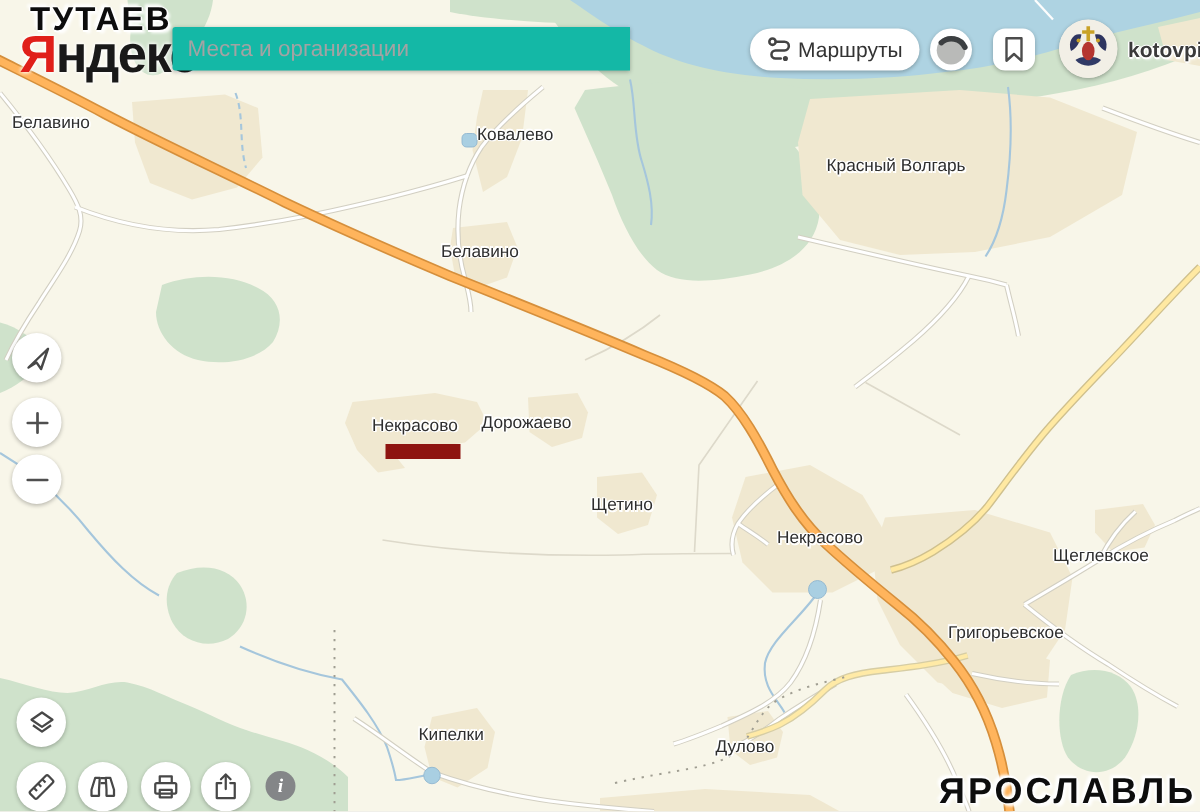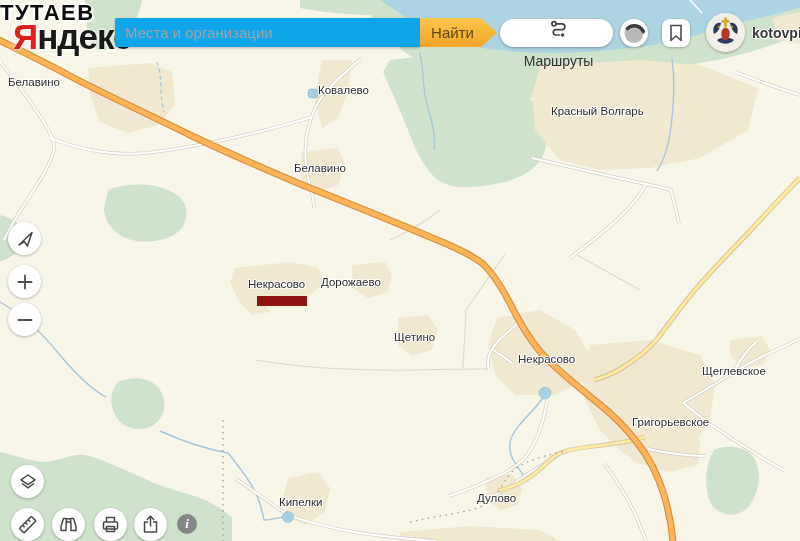--- a/index.html
+++ b/index.html
@@ -3,40 +3,40 @@
 <meta charset="utf-8">
 <style>
   html,body{margin:0;padding:0;background:#e8e8e8;}
   #screen{position:relative;width:800px;height:541px;overflow:hidden;
     font-family:"Liberation Sans",sans-serif;background:#f8f6e9;}
   #mapsvg{position:absolute;left:0;top:0;}
   
   .mlabel{position:absolute;font-size:11.5px;color:#2e2e2e;white-space:nowrap;
     text-shadow:-1px 0 #fff,1px 0 #fff,0 -1px #fff,0 1px #fff,1px 1px #fff,-1px -1px #fff;}
   .city-label{position:absolute;font-weight:bold;color:#0d0d0d;white-space:nowrap;
-    text-shadow:-1px 0 #fff,1px 0 #fff,0 -1px #fff,0 1px #fff,2px 2px 2px #fff,-2px -2px 2px #fff;}
+    text-shadow:-1px 0 #fff,1px 0 #fff,0 -1px #fff,0 1px #fff,2px 2px 2px #fff,-2px -2px 2px #fff;margin-left:20px;}
   #city-top{left:0px;top:0px;font-size:22px;letter-spacing:1.5px;}
   #city-bottom{left:606px;top:514px;font-size:24px;letter-spacing:2px;}
   #logo{position:absolute;left:13px;top:17px;font-size:35px;font-weight:bold;letter-spacing:-1px;
     text-shadow:0 0 3px #fff,0 0 3px #fff;}
   #logo .ya{color:#e01f1a;} #logo .rest{color:#191919;}
   
   #redmark{position:absolute;left:257px;top:296px;width:50px;height:10px;background:#8e1410;}
   
   .shadowed{box-shadow:0 1px 3px rgba(0,0,0,.28);}
-  #searchbox{position:absolute;left:115px;top:18px;width:305px;height:29px;background:#0ea5e9;border-radius:2px 0 0 2px;}
+  #searchbox{position:absolute;left:115px;top:18px;width:305px;height:29px;background:#14b8a6;border-radius:2px 0 0 2px;}
   #searchbox input{width:100%;height:100%;border:none;outline:none;background:transparent;
     padding:0 10px;font-size:15px;color:#333;font-family:"Liberation Sans",sans-serif;box-sizing:border-box;}
   #searchbox input::placeholder{color:#a3a3a3;}
   #findbtn{position:absolute;left:420px;top:18px;width:77px;height:29px;border:none;cursor:pointer;
     background:linear-gradient(#fbc64a,#f0a52a);
     clip-path:polygon(0 0,79% 0,100% 50%,79% 100%,0 100%);
     font-size:15px;color:#5e4a17;font-family:"Liberation Sans",sans-serif;padding-right:18px;}
   #routesbtn{position:absolute;left:500px;top:19px;width:113px;height:28px;border-radius:14px;background:#fff;
-    display:flex;align-items:center;gap:14px;padding:0 6px 0 10px;box-sizing:border-box;cursor:pointer;flex-direction:column;}
+    display:flex;align-items:center;gap:2px;padding:0 6px 0 10px;box-sizing:border-box;cursor:pointer;}
   #routesbtn span{font-size:14px;color:#333;}
   #panobtn{position:absolute;left:620px;top:19px;width:28px;height:28px;border-radius:50%;background:#fff;cursor:pointer;
     display:flex;align-items:center;justify-content:center;}
   #bmkbtn{position:absolute;left:662px;top:19px;width:28px;height:28px;border-radius:8px;background:#fff;cursor:pointer;
     display:flex;align-items:center;justify-content:center;}
   #userchip{position:absolute;left:706px;top:13px;display:flex;align-items:center;gap:7px;cursor:pointer;}
   #avatar{width:39px;height:39px;border-radius:50%;background:#f2efe6;overflow:hidden;box-shadow:0 1px 3px rgba(0,0,0,.3);}
   #username{font-size:14px;font-weight:bold;color:#3a3a3a;
     text-shadow:-1px 0 #fff,1px 0 #fff,0 -1px #fff,0 1px #fff,1px 1px 2px #fff;}
   
@@ -183,31 +183,31 @@
   <div class="mlabel" style="left:8px;top:76px">Белавино</div>
   <div class="mlabel" style="left:318px;top:84px">Ковалево</div>
   <div class="mlabel" style="left:551px;top:105px">Красный Волгарь</div>
   <div class="mlabel" style="left:294px;top:162px">Белавино</div>
   <div class="mlabel" style="left:248px;top:278px">Некрасово</div>
   <div class="mlabel" style="left:321px;top:276px">Дорожаево</div>
   <div class="mlabel" style="left:394px;top:331px">Щетино</div>
   <div class="mlabel" style="left:518px;top:353px">Некрасово</div>
   <div class="mlabel" style="left:702px;top:365px">Щеглевское</div>
   <div class="mlabel" style="left:632px;top:416px">Григорьевское</div>
-  <div class="mlabel" style="left:279px;top:496px">Кипелки</div>
+  <div class="mlabel" style="left:279px;top:484px">Кипелки</div>
   <div class="mlabel" style="left:477px;top:492px">Дулово</div>
 
   <div id="city-top" class="city-label">ТУТАЕВ</div>
+  <div id="city-bottom" class="city-label">ЯРОСЛАВЛЬ</div>
 
   <div id="logo"><span class="ya">Я</span><span class="rest">ндекс</span></div>
 
   <div id="searchbox" class="shadowed">
     <input type="text" value="" placeholder="Места и организации" style="">
   </div>
-  <button id="findbtn">Найти</button>
 
   <div id="routesbtn" class="shadowed">
     <span class="icon">
       <svg width="20" height="20" viewBox="0 0 20 20" fill="none" stroke="#444" stroke-width="1.7" stroke-linecap="round">
         <circle cx="5" cy="4.8" r="2.1"></circle>
         <path d="M7.3 4.8 H13 a2.9 2.9 0 0 1 0 5.8 H7 a2.7 2.7 0 0 0 0 5.4 H10.5"></path>
         <circle cx="13.6" cy="16" r="1.7" fill="#444" stroke="none"></circle>
       </svg>
     </span>
     <span>Маршруты</span>

